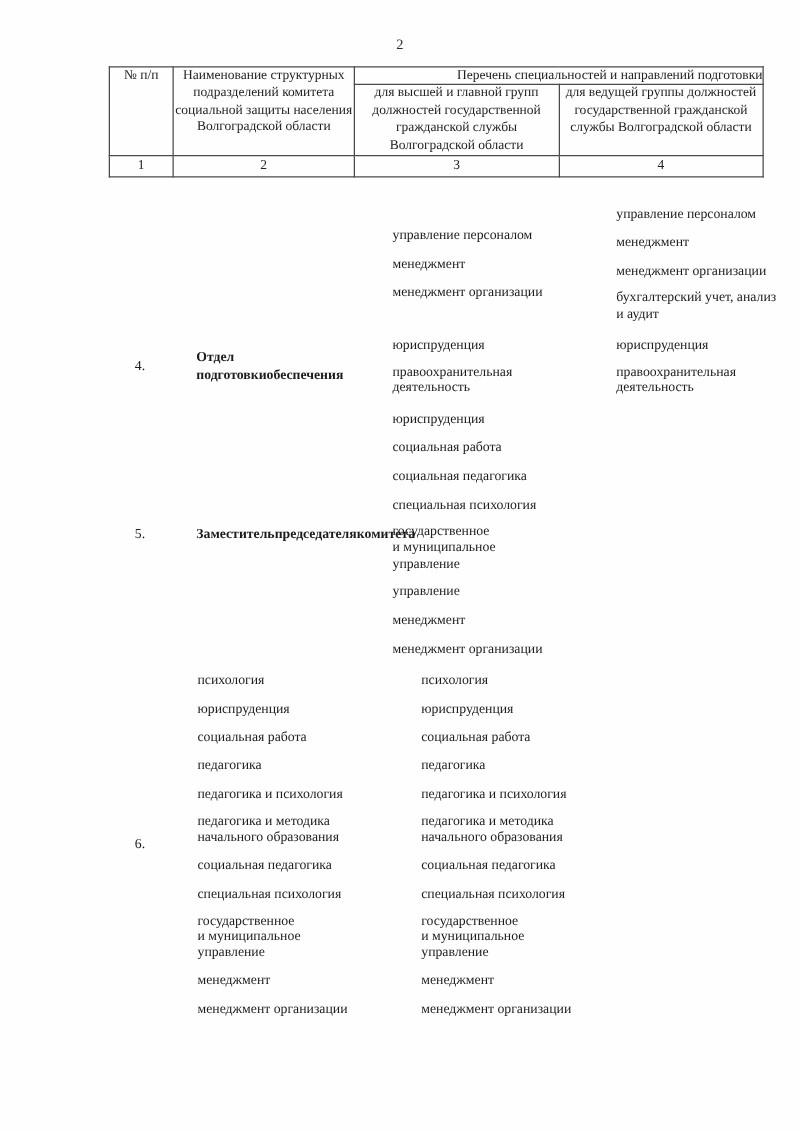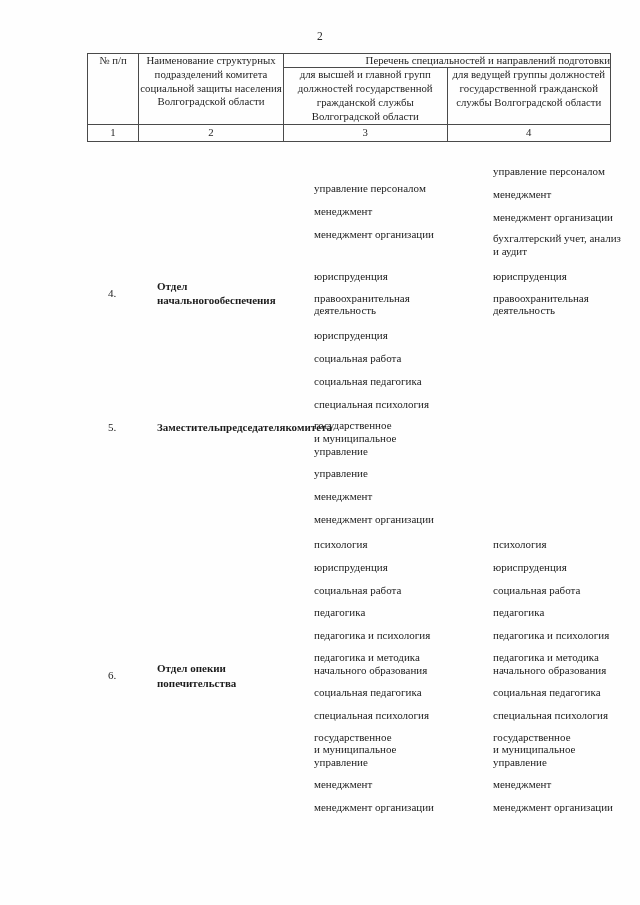--- a/index.html
+++ b/index.html
@@ -197,21 +197,21 @@
             <span class="ln">менеджмент организации</span>
           </div>
           <div class="spec tight">
             <span class="ln">бухгалтерский учет, анализ</span>
             <span class="ln">и аудит</span>
           </div>
         </div>
       </div>
       <div class="row">
         <div class="cell-num">4.</div>
-        <div class="cell-name"><span class="ln">Отдел начального</span><span class="ln">обеспечения</span></div>
+        <div class="cell-name"><span class="ln">Отдел подготовки</span><span class="ln">обеспечения</span></div>
         <div class="cell-list c3w">
           <div class="spec">
             <span class="ln">юриспруденция</span>
           </div>
           <div class="spec tight">
             <span class="ln">правоохранительная</span>
             <span class="ln">деятельность</span>
           </div>
         </div>
         <div class="cell-list c4w">
@@ -252,21 +252,20 @@
             <span class="ln">менеджмент</span>
           </div>
           <div class="spec">
             <span class="ln">менеджмент организации</span>
           </div>
         </div>
         <div class="cell-list c4w"></div>
       </div>
       <div class="row">
         <div class="cell-num">6.</div>
-        <div class="cell-name"><span class="ln">Отдел опеки</span><span class="ln">и попечительства</span></div>
         <div class="cell-list c3w">
           <div class="spec">
             <span class="ln">психология</span>
           </div>
           <div class="spec">
             <span class="ln">юриспруденция</span>
           </div>
           <div class="spec">
             <span class="ln">социальная работа</span>
           </div>

